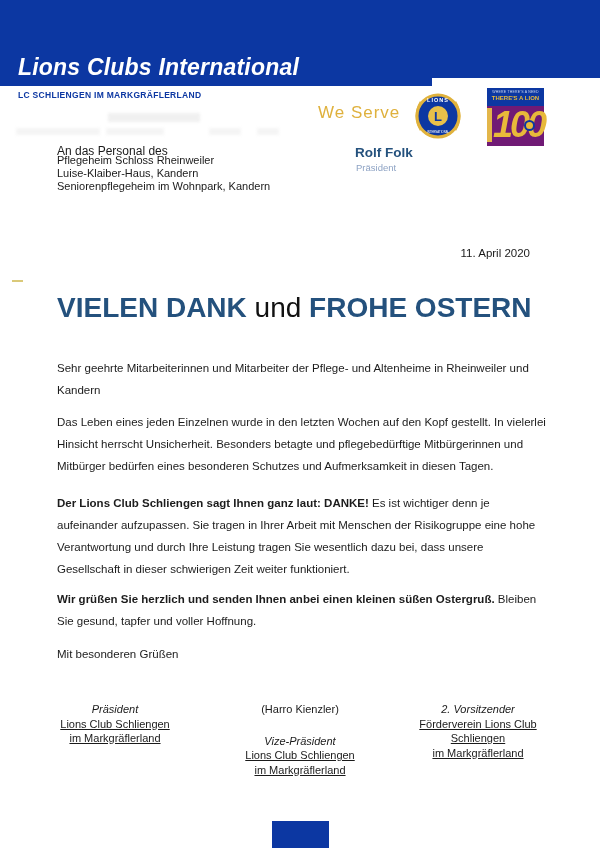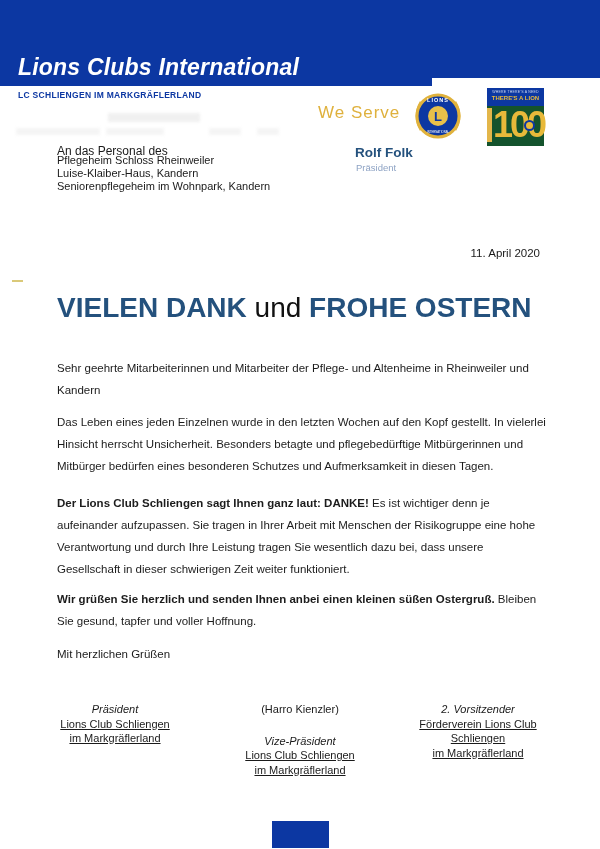--- a/index.html
+++ b/index.html
@@ -15,30 +15,30 @@
   .we-serve{position:absolute;left:318px;top:103px;color:#dfb13d;font-size:17px;letter-spacing:1px;white-space:nowrap;}
   
   .smudge{position:absolute;background:#dedede;filter:blur(1.5px);opacity:.45;}
   .dash{position:absolute;left:12px;top:280px;width:11px;height:2px;background:#d6c36a;opacity:.9;}
   
   .emblem{position:absolute;left:413px;top:87px;}
   .cent{position:absolute;left:487px;top:88px;width:57px;height:58px;}
   .cent-top{background:#0c37a2;height:18px;text-align:center;overflow:hidden;padding-top:2px;box-sizing:border-box;}
   .cent-top .l1{font-size:3.5px;color:#cdd6ee;letter-spacing:.2px;line-height:5px;}
   .cent-top .l2{font-size:6px;color:#e8b93a;font-weight:bold;line-height:7px;}
-  .cent-body{position:relative;height:40px;background:#14532d;}
+  .cent-body{position:relative;height:40px;background:#701a75;font-style:italic;}
   .cent-strip{position:absolute;left:0;top:2px;width:5px;height:34px;background:#e3b64a;}
   .cent-100{position:absolute;left:6px;top:-2px;color:#e8b93a;font-weight:bold;font-size:36px;letter-spacing:-3px;font-family:"Liberation Sans",sans-serif;}
   .cent-mini{position:absolute;left:37px;top:14px;width:11px;height:11px;border-radius:50%;border:2px solid #0c37a2;background:#e8b93a;box-sizing:border-box;}
   
   .pres-name{position:absolute;left:355px;top:145px;color:#24517d;font-weight:bold;font-size:13.5px;}
   .pres-title{position:absolute;left:356px;top:162px;color:#8ea3c4;font-size:9.5px;}
   .recipient-intro{position:absolute;left:57px;top:144px;font-size:12px;}
   .recipient-lines{position:absolute;left:57px;top:154px;font-size:11px;line-height:13.2px;white-space:pre-line;}
-  .date{position:absolute;right:60px;top:247px;font-size:11.5px;}
+  .date{position:absolute;right:70px;top:247px;font-size:11.5px;}
   
   .headline{position:absolute;left:57px;top:292px;font-size:28px;white-space:nowrap;}
   .headline .blue{color:#24517d;font-weight:bold;}
   .headline .plain{color:#111111;font-weight:normal;}
   
   .letter-body{position:absolute;left:57px;top:357px;width:492px;font-size:11.5px;line-height:22px;color:#1c1c1c;}
   .letter-body p{margin:0;}
   .letter-body .m1{margin-bottom:10px;}
   .letter-body .m2{margin-bottom:15px;}
   .letter-body .m3{margin-bottom:8px;}
@@ -103,21 +103,21 @@
 
   <div class="date">11. April 2020</div>
 
   <div class="headline"><span class="blue">VIELEN DANK</span><span class="plain"> und </span><span class="blue">FROHE OSTERN</span></div>
 
   <div class="letter-body">
     <p class="m1">Sehr geehrte Mitarbeiterinnen und Mitarbeiter der Pflege- und Altenheime in Rheinweiler und Kandern</p>
     <p class="m2">Das Leben eines jeden Einzelnen wurde in den letzten Wochen auf den Kopf gestellt. In vielerlei Hinsicht herrscht Unsicherheit. Besonders betagte und pflegebedürftige Mitbürgerinnen und Mitbürger bedürfen eines besonderen Schutzes und Aufmerksamkeit in diesen Tagen.</p>
     <p class="m3"><span class="b">Der Lions Club Schliengen sagt Ihnen ganz laut: DANKE!</span><span> Es ist wichtiger denn je aufeinander aufzupassen. Sie tragen in Ihrer Arbeit mit Menschen der Risikogruppe eine hohe Verantwortung und durch Ihre Leistung tragen Sie wesentlich dazu bei, dass unsere Gesellschaft in dieser schwierigen Zeit weiter funktioniert.</span></p>
     <p class="m4"><span class="b">Wir grüßen Sie herzlich und senden Ihnen anbei einen kleinen süßen Ostergruß.</span><span> Bleiben Sie gesund, tapfer und voller Hoffnung.</span></p>
-    <p>Mit herzlichen Grüßen</p>
+    <p>Mit besonderen Grüßen</p>
   </div>
 
   <div class="sig sig1">
     <div class="sig-role">Präsident</div>
     <div class="sig-org">Lions Club Schliengen
 im Markgräflerland</div>
   </div>
   <div class="sig sig2">
     <div class="sig-name">(Harro Kienzler)</div>
     <div class="sig-role">Vize-Präsident</div>

